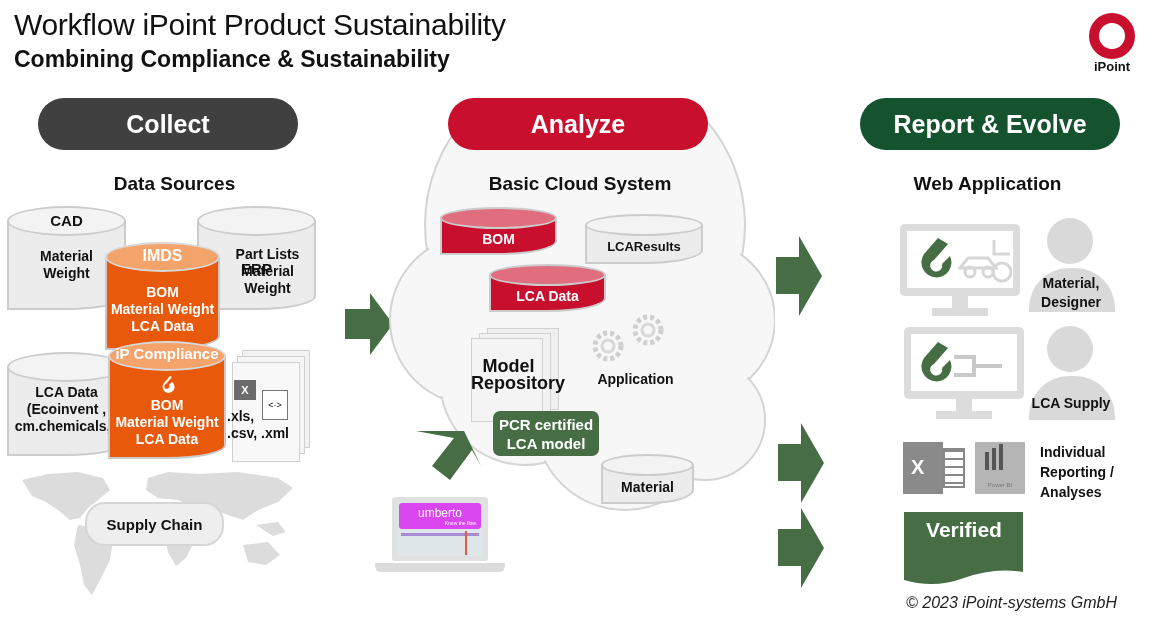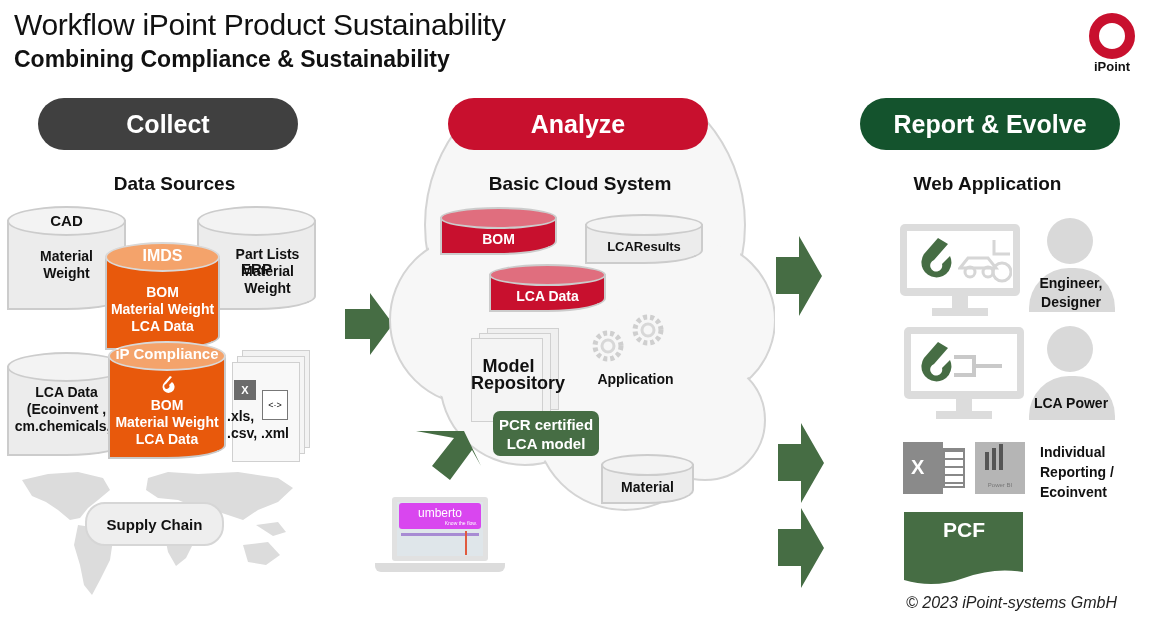--- a/index.html
+++ b/index.html
@@ -250,21 +250,21 @@
     </g>
   </svg>
   <div class="abs" style="left:52px;top:72px;width:16px;height:12px;background:#dcdcdc;"></div>
   <div class="abs" style="left:32px;top:84px;width:56px;height:8px;background:#dcdcdc;"></div>
 </div>
 
 <div class="abs" style="left:1026px;top:218px;width:90px;height:96px;">
   <div class="abs" style="left:21px;top:0;width:46px;height:46px;background:#d9d9d9;border-radius:50%;"></div>
   <div class="abs" style="left:3px;top:50px;width:86px;height:44px;background:#d9d9d9;border-radius:40px 40px 0 0;"></div>
   <div class="abs" style="left:0;top:56px;width:90px;text-align:center;font-size:14px;font-weight:bold;line-height:19px;">
-    <div>Engineer,</div>
+    <div>Material,</div>
     <div>Designer</div>
   </div>
 </div>
 
 <div class="abs" style="left:904px;top:327px;width:122px;height:96px;">
   <div class="abs" style="left:0;top:0;width:120px;height:72px;background:#dcdcdc;border-radius:5px;"></div>
   <div class="abs" style="left:7px;top:7px;width:106px;height:57px;background:#fff;"></div>
   <svg class="abs" style="left:10px;top:13px;" width="42" height="46" viewBox="0 0 42 46">
     <path d="M24 2 L10 18 A15 15 0 1 0 36 20 L28 28 A6 6 0 1 1 20 24 L34 8 Z" fill="#466d44"></path>
   </svg>
@@ -274,40 +274,40 @@
       <path d="M20 17 L48 17"></path>
     </g>
   </svg>
   <div class="abs" style="left:52px;top:72px;width:16px;height:12px;background:#dcdcdc;"></div>
   <div class="abs" style="left:32px;top:84px;width:56px;height:8px;background:#dcdcdc;"></div>
 </div>
 
 <div class="abs" style="left:1026px;top:326px;width:90px;height:96px;">
   <div class="abs" style="left:21px;top:0;width:46px;height:46px;background:#d9d9d9;border-radius:50%;"></div>
   <div class="abs" style="left:3px;top:50px;width:86px;height:44px;background:#d9d9d9;border-radius:40px 40px 0 0;"></div>
-  <div class="abs" style="left:0;top:69px;width:90px;text-align:center;font-size:14px;font-weight:bold;">LCA Power</div>
+  <div class="abs" style="left:0;top:69px;width:90px;text-align:center;font-size:14px;font-weight:bold;">LCA Supply</div>
 </div>
 
 <div class="abs" style="left:903px;top:442px;width:64px;height:52px;">
   <div class="abs" style="left:0;top:0;width:40px;height:52px;background:#8a8a8a;"></div>
   <div class="abs" style="left:8px;top:14px;color:#fff;font-size:20px;font-weight:bold;">X</div>
   <div class="abs" style="left:40px;top:6px;width:22px;height:40px;background:repeating-linear-gradient(#888 0 2px,#fff 2px 8px);border:2px solid #888;box-sizing:border-box;"></div>
 </div>
 <div class="abs" style="left:975px;top:442px;width:50px;height:52px;background:#b5b5b5;">
   <div class="abs" style="left:10px;top:10px;width:4px;height:18px;background:#555;"></div>
   <div class="abs" style="left:17px;top:6px;width:4px;height:22px;background:#555;"></div>
   <div class="abs" style="left:24px;top:2px;width:4px;height:26px;background:#555;"></div>
   <div class="abs" style="left:0;top:40px;width:50px;text-align:center;font-size:6px;color:#777;">Power BI</div>
 </div>
 <div class="abs" style="left:1040px;top:442px;font-size:14px;font-weight:bold;line-height:20px;">
   <div>Individual</div>
   <div>Reporting /</div>
-  <div>Ecoinvent</div>
+  <div>Analyses</div>
 </div>
 
 <svg class="abs" style="left:904px;top:512px;" width="120" height="76">
   <path d="M0 0 L119 0 L119 60 Q90 55 60 66 Q30 77 0 68 Z" fill="#466d44"></path>
 </svg>
 <div class="abs" style="left:904px;top:517px;width:120px;text-align:center;color:#fff;font-size:21px;font-weight:bold;line-height:25px;">
-  <div>PCF</div>
+  <div>Verified</div>
 </div>
 
 <div class="abs" style="left:906px;top:594px;font-size:16px;font-style:italic;color:#222;">© 2023 iPoint-systems GmbH</div>
 
 </body></html>

